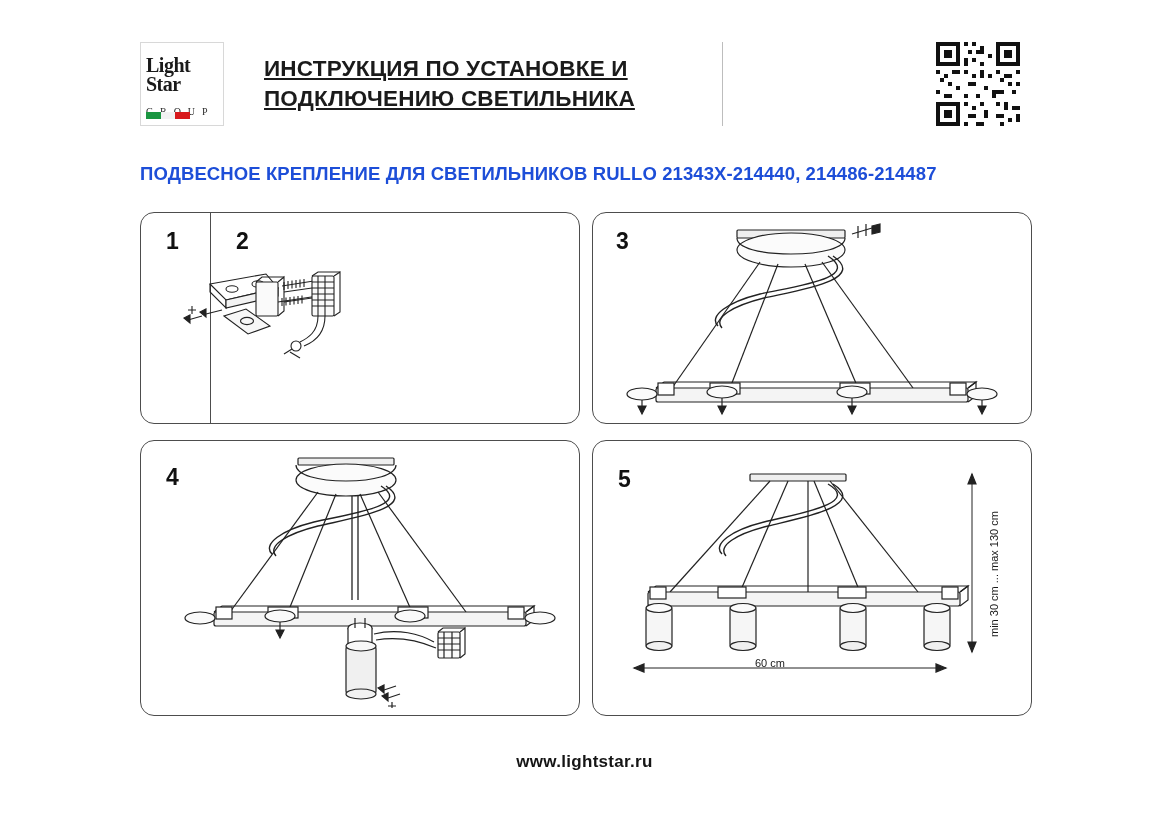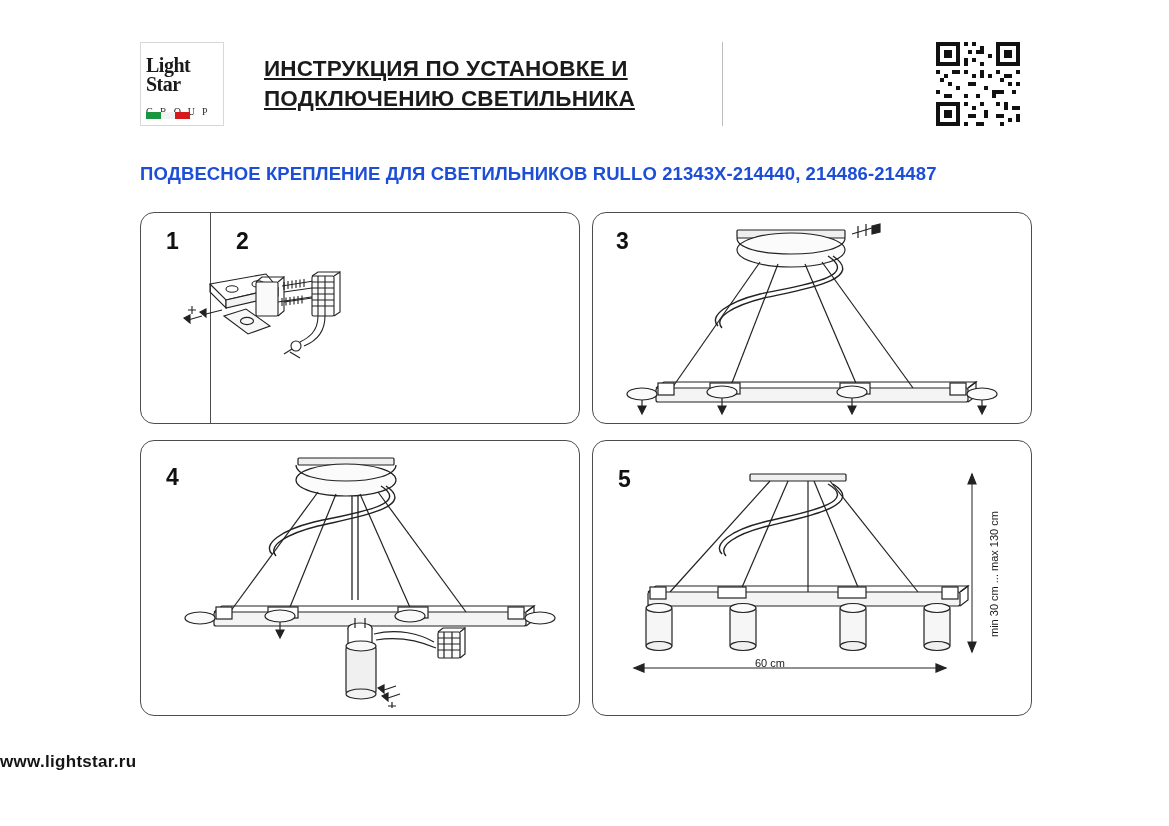--- a/index.html
+++ b/index.html
@@ -162,21 +162,21 @@
     position: absolute;
     left: 0; top: 0;
   }
 
   
   .footer {
     position: absolute;
     left: 0;
     top: 752px;
     width: 1169px;
-    text-align: left;
+    text-align: center;
     font-size: 17px;
     font-weight: bold;
     color: #151515;
     letter-spacing: 0.3px;
   }
 
   .dim-label {
     position: absolute;
     font-size: 11px;
     color: #1a1a1a;

